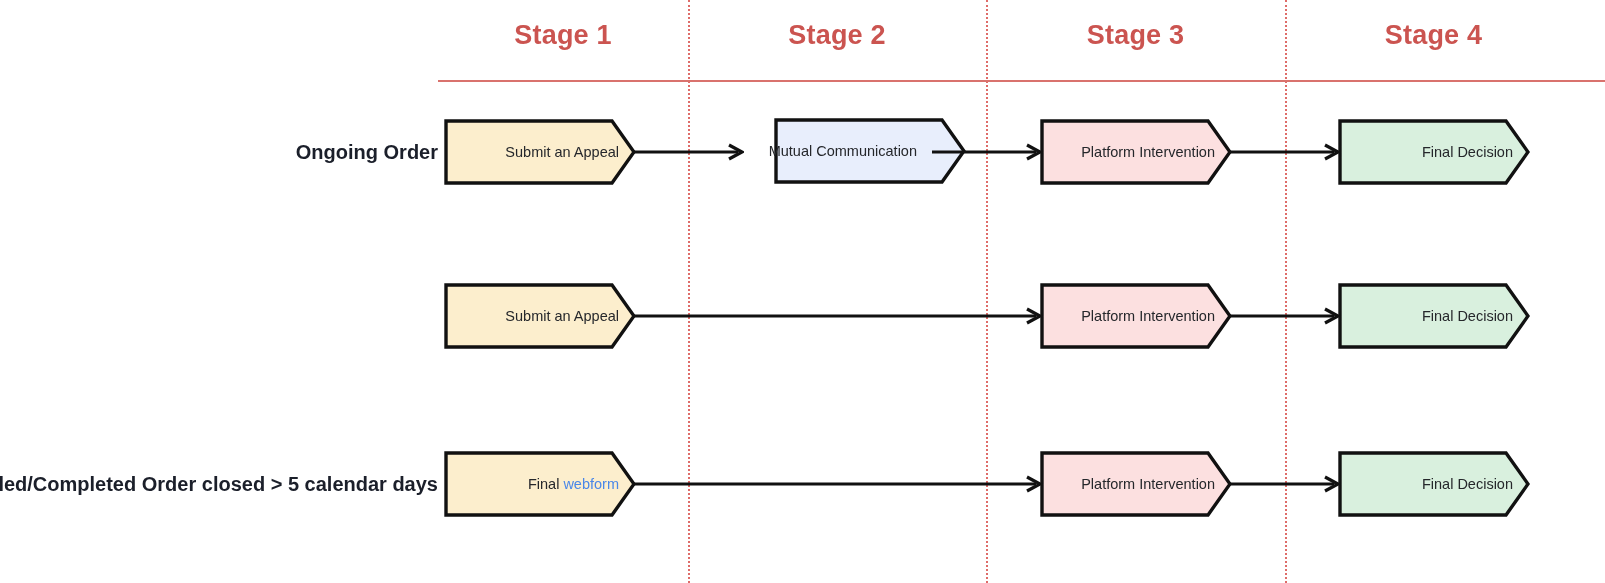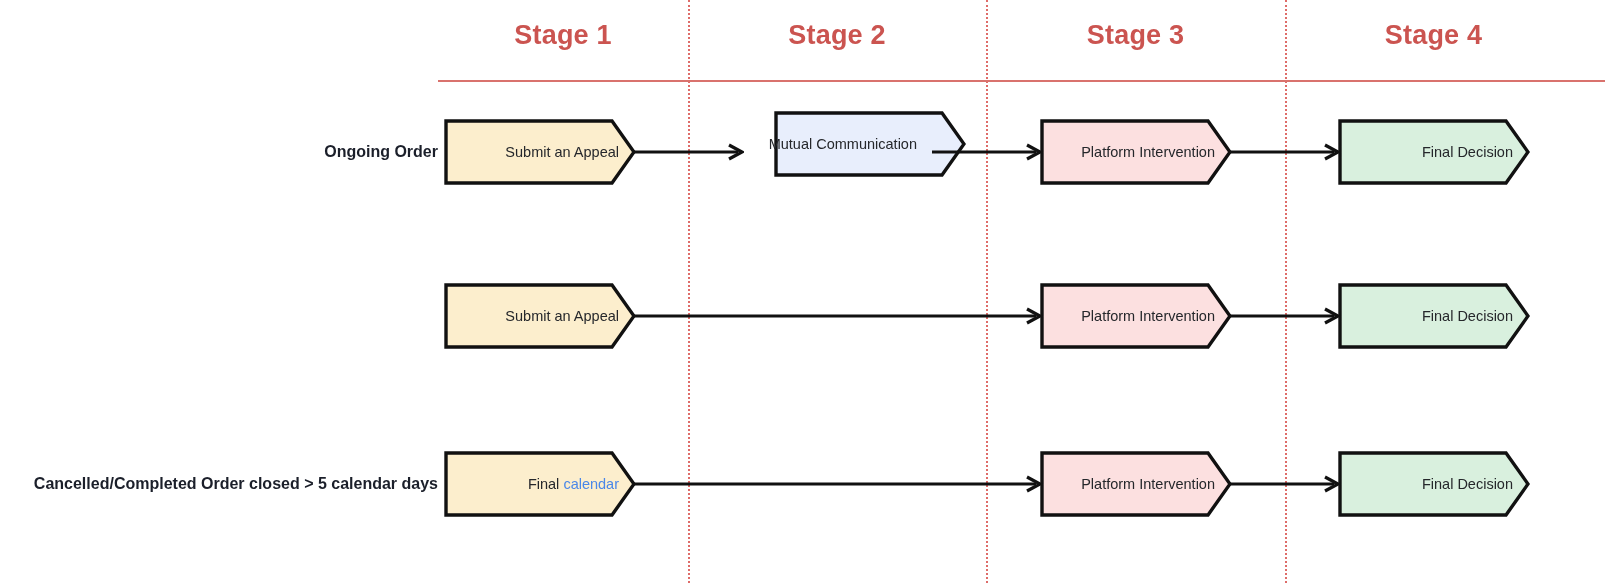--- a/index.html
+++ b/index.html
@@ -47,21 +47,21 @@
     font-weight: bold;
     color: #cb5450;
     letter-spacing: 0.2px;
     white-space: nowrap;
   }
 
   
   .row-label {
     position: absolute;
     right: 1167px;   
-    font-size: 16px;
+    font-size: 20px;
     font-weight: bold;
     color: #1b1f2a;
     white-space: nowrap;
     transform: translateY(-50%);
   }
 
   
   .chevron {
     position: absolute;
     transform: translateY(-50%);
@@ -119,21 +119,21 @@
     <span class="chev-text">Submit an Appeal</span>
   </div>
 
   <div class="connector" style="left:634px; top:152px; width:110px;">
     <svg width="110" height="18" viewBox="0 0 110 18" aria-hidden="true">
       <line x1="0" y1="9" x2="104" y2="9" stroke="#111111" stroke-width="3.2"></line>
       <polyline points="95,2 108,9 95,16" fill="none" stroke="#111111" stroke-width="3.2" stroke-linejoin="miter" stroke-linecap="butt"></polyline>
     </svg>
   </div>
 
-  <div class="chevron" style="left:742px; top:144px;padding-left:32px;">
+  <div class="chevron" style="left:742px; top:151px;padding-left:32px;">
     <svg width="192" height="68" viewBox="0 0 192 68" aria-hidden="true">
       <polygon points="2,3 168,3 190,34 168,65 2,65" fill="#e8eefc" stroke="#111111" stroke-width="3.4" stroke-linejoin="miter"></polygon>
     </svg>
     <span class="chev-text">Mutual Communication</span>
   </div>
 
   <div class="connector" style="left:932px; top:152px; width:110px;">
     <svg width="110" height="18" viewBox="0 0 110 18" aria-hidden="true">
       <line x1="0" y1="9" x2="104" y2="9" stroke="#111111" stroke-width="3.2"></line>
       <polyline points="95,2 108,9 95,16" fill="none" stroke="#111111" stroke-width="3.2" stroke-linejoin="miter" stroke-linecap="butt"></polyline>
@@ -196,21 +196,21 @@
     </svg>
     <span class="chev-text">Final Decision</span>
   </div>
 
   <div class="row-label" style="top:484px;">Cancelled/Completed Order closed &gt; 5 calendar days</div>
 
   <div class="chevron" style="left:444px; top:484px;">
     <svg width="192" height="68" viewBox="0 0 192 68" aria-hidden="true">
       <polygon points="2,3 168,3 190,34 168,65 2,65" fill="#fceecd" stroke="#111111" stroke-width="3.4" stroke-linejoin="miter"></polygon>
     </svg>
-    <span class="chev-text"><span>Final </span><span class="link">calendar</span></span>
+    <span class="chev-text"><span>Final </span><span class="link">webform</span></span>
   </div>
 
   <div class="connector" style="left:634px; top:484px; width:408px;">
     <svg width="408" height="18" viewBox="0 0 408 18" aria-hidden="true">
       <line x1="0" y1="9" x2="402" y2="9" stroke="#111111" stroke-width="3.2"></line>
       <polyline points="393,2 406,9 393,16" fill="none" stroke="#111111" stroke-width="3.2" stroke-linejoin="miter" stroke-linecap="butt"></polyline>
     </svg>
   </div>
 
   <div class="chevron" style="left:1040px; top:484px;">

